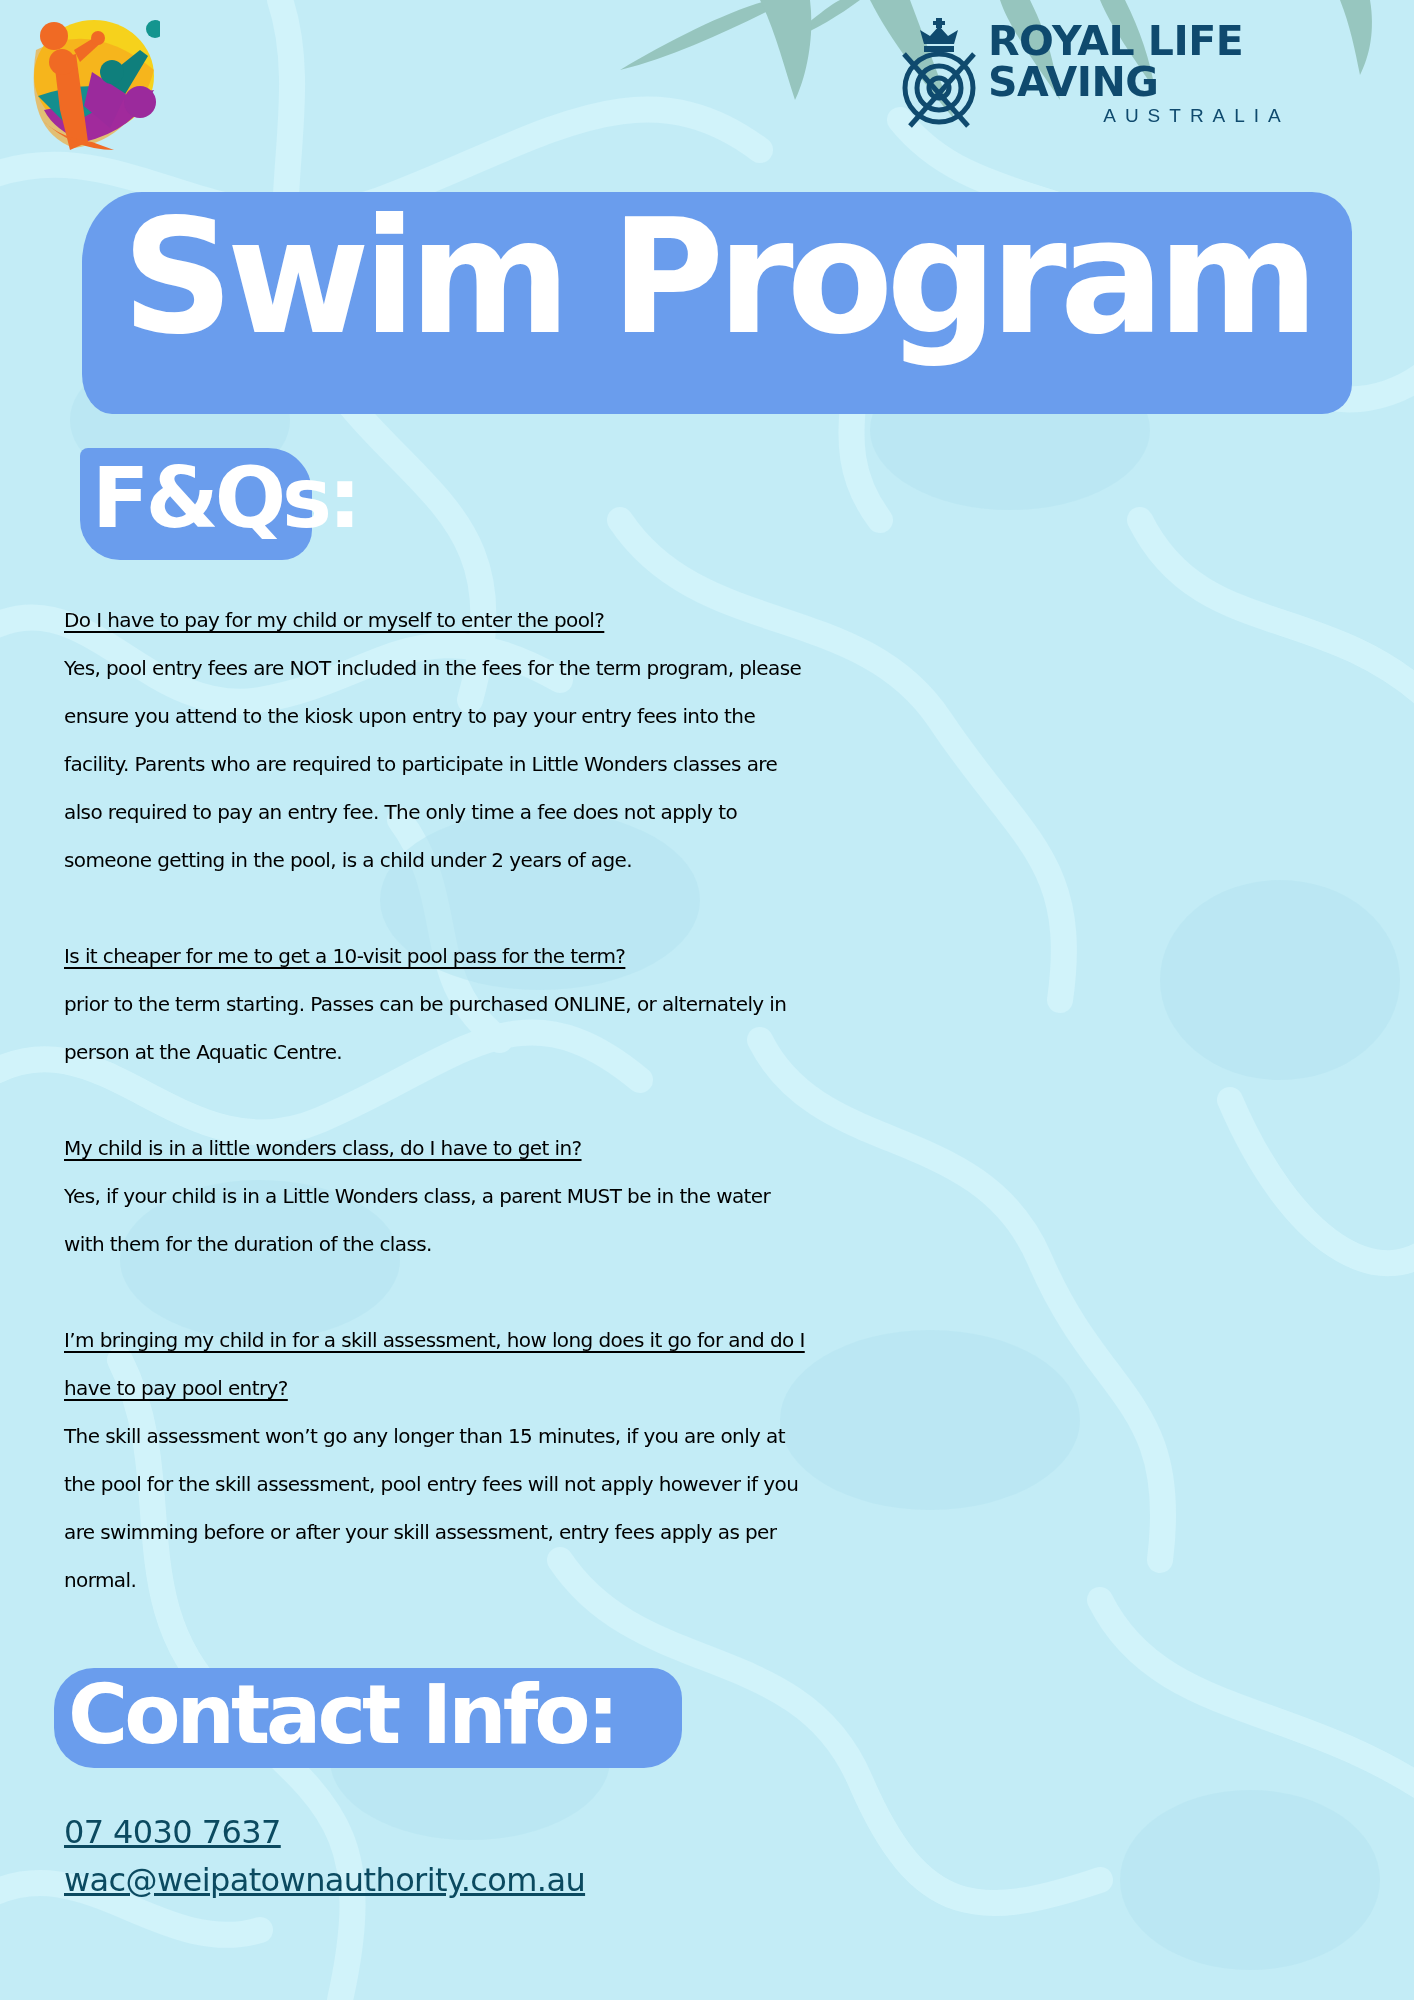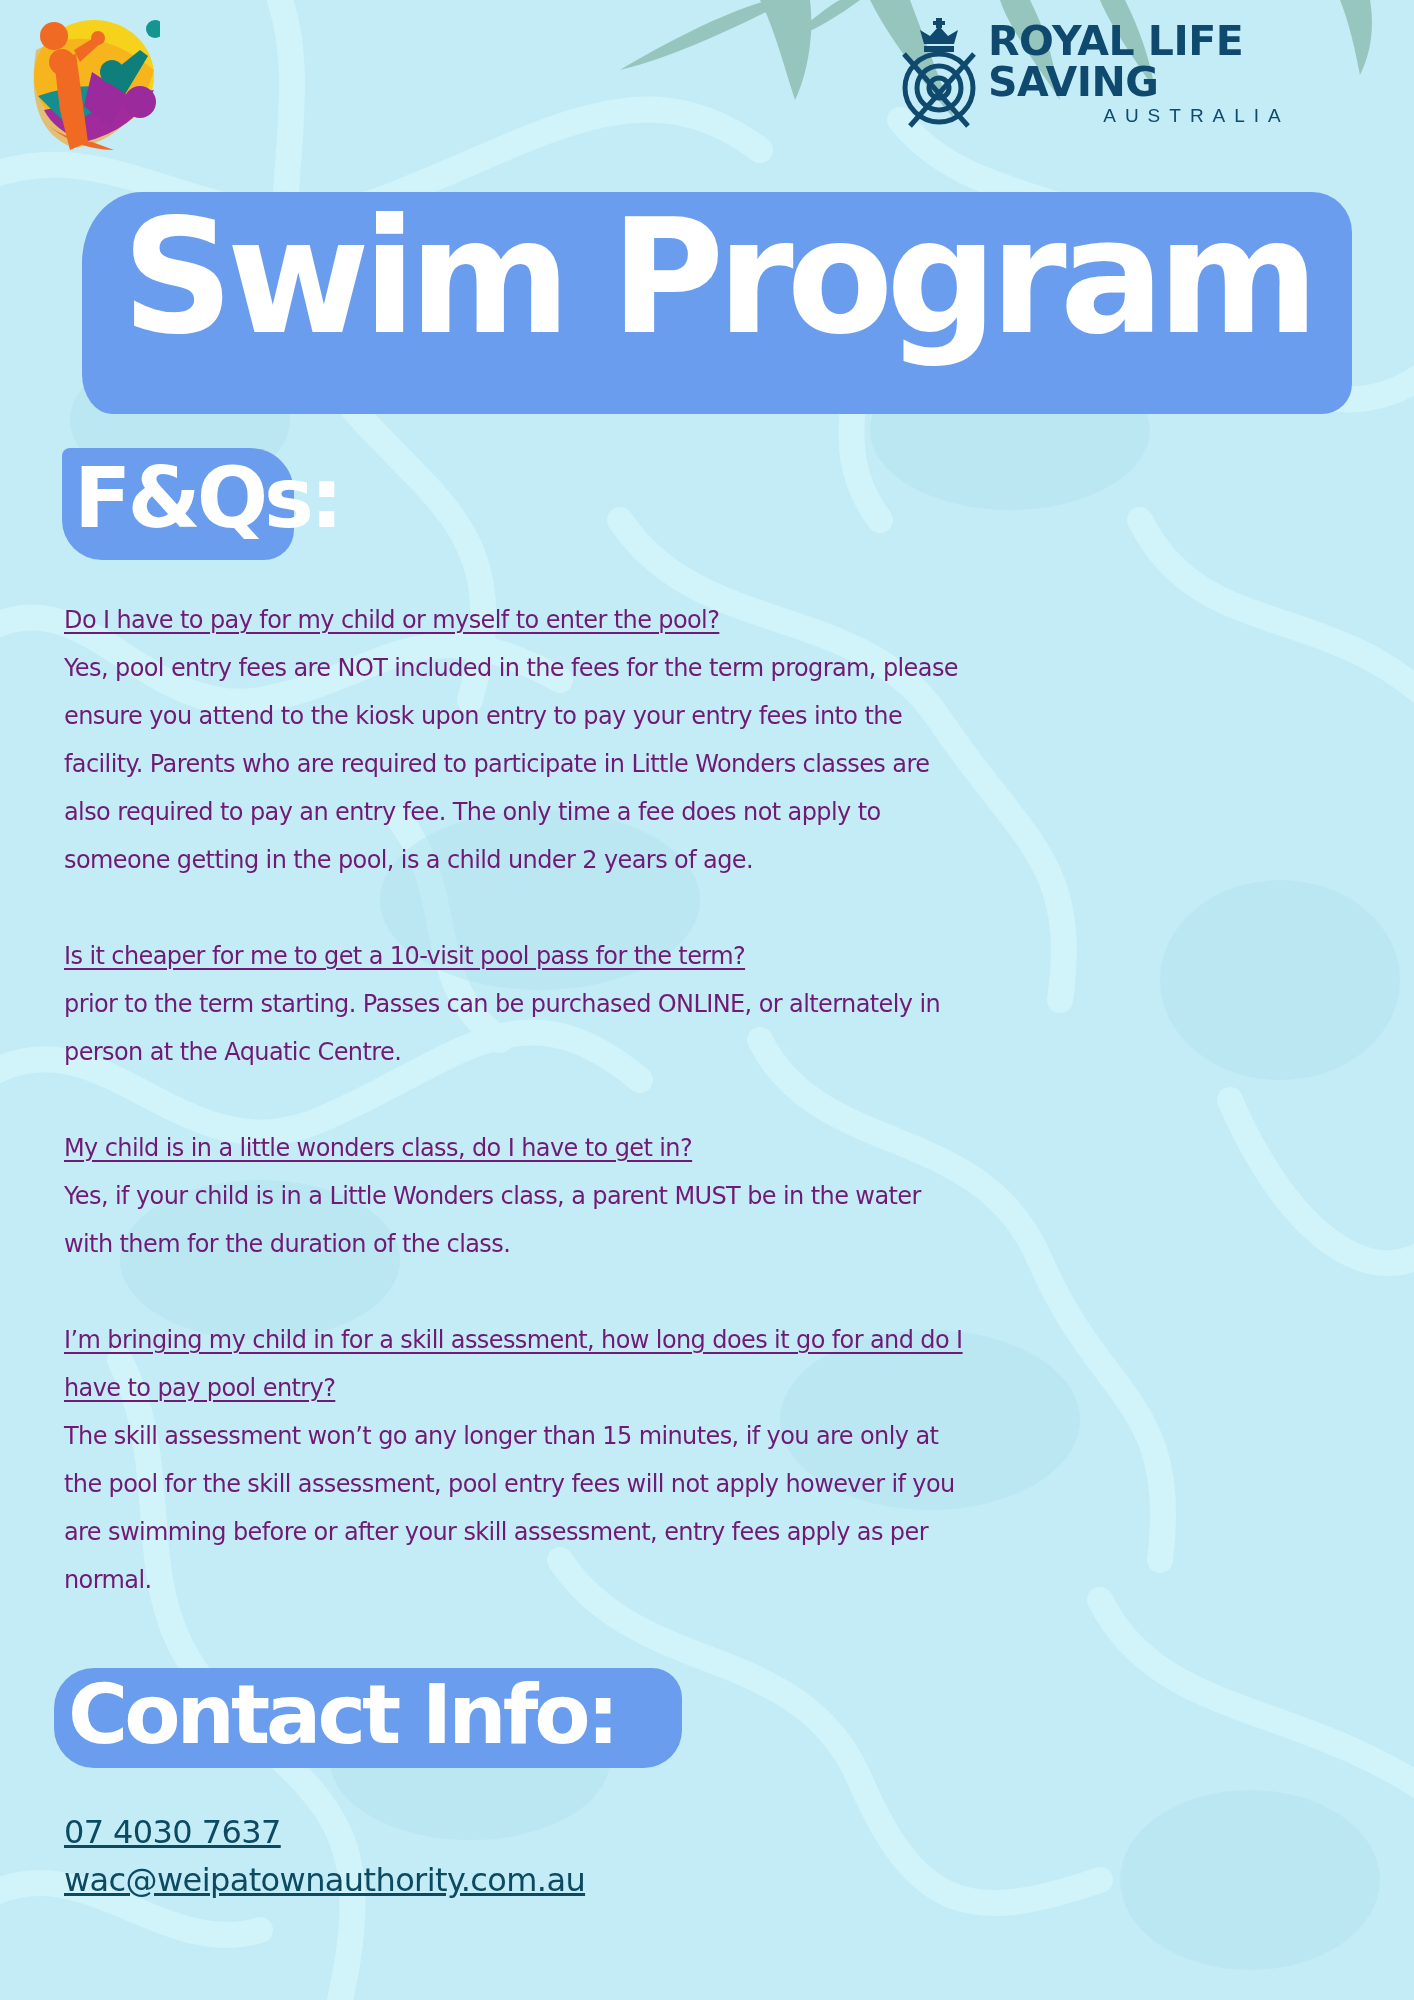--- a/index.html
+++ b/index.html
@@ -50,41 +50,41 @@
     .title-text {
       position: absolute; left: 0; right: 0; top: 6px;
       text-align: center;
       font-family: "DejaVu Sans", sans-serif; font-weight: bold;
       font-size: 158px; line-height: 1;
       color: #ffffff; letter-spacing: -7px;
       transform: scaleX(0.98);
     }
 
     .faq-heading-wrap {
-      position: absolute; left: 62px; top: 448px; width: 232px; height: 112px; z-index: 2;
+      position: absolute; left: 80px; top: 448px; width: 232px; height: 112px; z-index: 2;
     }
     .faq-heading-bg {
       position: absolute; inset: 0; background: #6a9ded;
       border-radius: 8px 44px 30px 40px;
     }
     .faq-heading-text {
       position: absolute; left: 12px; top: 8px;
       font-family: "DejaVu Sans", sans-serif; font-weight: bold;
       font-size: 84px; line-height: 1; color: #ffffff; letter-spacing: -4px;
     }
 
     .faq {
       position: absolute; left: 64px; top: 596px; width: 1320px; z-index: 3;
     }
     .faq-item { margin-bottom: 48px; }
     .faq-item:last-child { margin-bottom: 12px; }
     .q, .a {
       font-family: "DejaVu Sans", sans-serif;
-      font-size: 24px; line-height: 48px; letter-spacing: -0.6px;
-      color: #701a75;
+      font-size: 20px; line-height: 48px; letter-spacing: -0.6px;
+      color: #000000;
     }
     .q { text-decoration: underline; text-decoration-thickness: 2px; text-underline-offset: 4px; }
 
     .contact-heading-wrap {
       position: absolute; left: 54px; top: 1668px; width: 628px; height: 100px; z-index: 2;
     }
     .contact-heading-bg {
       position: absolute; inset: 0; background: #6a9ded;
       border-radius: 40px 30px 38px 40px;
     }

